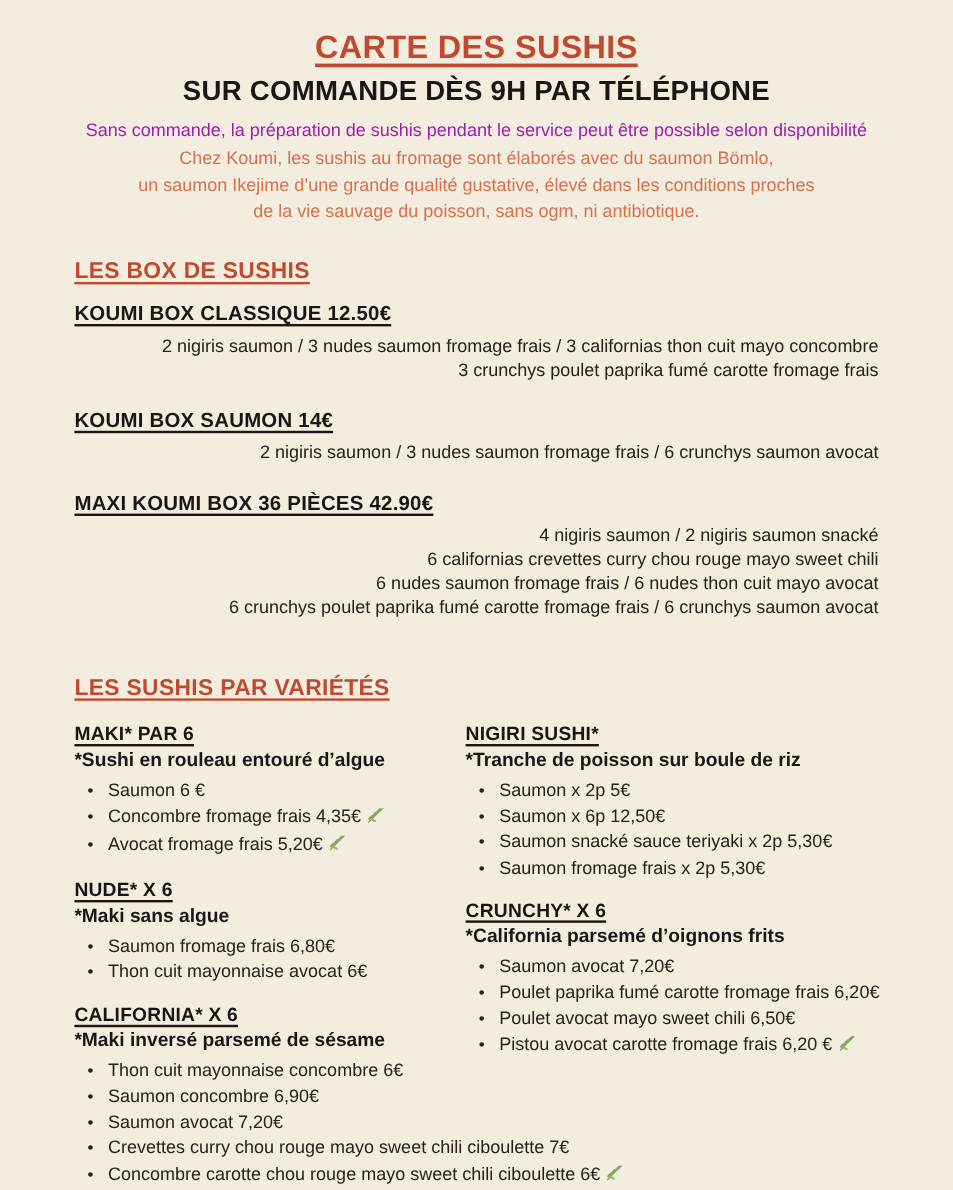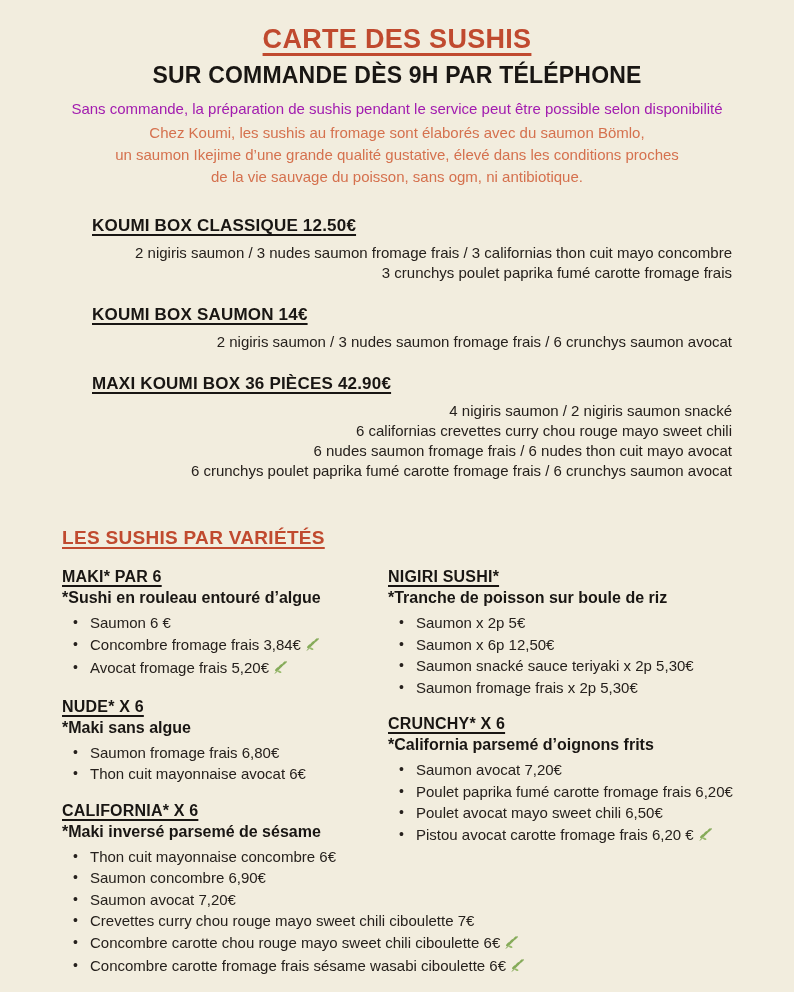--- a/index.html
+++ b/index.html
@@ -30,21 +30,21 @@
 
   
   .section-heading {
     margin: 0; font-size: 19px; font-weight: bold; color: #c04a2f;
     letter-spacing: 0.3px;
     text-decoration: underline; text-decoration-thickness: 2px; text-underline-offset: 3px;
   }
   .boxes .section-heading { margin-bottom: 4px; }
 
   
-  .box-group { margin-top: 14px; margin-left: 30px; }
+  .box-group { margin-top: 14px; }
   .box-name {
     margin: 0 0 7px 0; font-size: 17px; font-weight: bold; color: #191613;
     letter-spacing: 0.2px;
     text-decoration: underline; text-decoration-thickness: 1.8px; text-underline-offset: 3px;
   }
   .box-lines p { margin: 0; font-size: 15px; line-height: 20px; text-align: right; }
   .box-group + .box-group { margin-top: 22px; }
 
   
   .varieties { margin-top: 46px; }
@@ -84,20 +84,21 @@
 
         <p>Chez Koumi, les sushis au fromage sont élaborés avec du saumon Bömlo,</p>
 
         <p>un saumon Ikejime d’une grande qualité gustative, élevé dans les conditions proches</p>
 
         <p>de la vie sauvage du poisson, sans ogm, ni antibiotique.</p>
       </div>
   </header>
 
   <section class="boxes">
+    <h3 class="section-heading">LES BOX DE SUSHIS</h3>
     <div>
 
         <div class="box-group">
           <h4 class="box-name">KOUMI BOX CLASSIQUE 12.50€</h4>
           <div class="box-lines">
 
               <p>2 nigiris saumon / 3 nudes saumon fromage frais / 3 californias thon cuit mayo concombre</p>
 
               <p>3 crunchys poulet paprika fumé carotte fromage frais</p>
             </div>
@@ -133,21 +134,21 @@
 
       <div class="col-left">
 
           <div class="variety-group">
             <h4 class="variety-name">MAKI* PAR 6</h4>
             <p class="variety-desc">*Sushi en rouleau entouré d’algue</p>
             <ul class="variety-items">
 
                 <li><span>Saumon 6 €</span></li>
 
-                <li><span>Concombre fromage frais 3,84€</span><span class="leaf"><svg width="16" height="15" viewBox="0 0 16 15" aria-hidden="true">
+                <li><span>Concombre fromage frais 4,35€</span><span class="leaf"><svg width="16" height="15" viewBox="0 0 16 15" aria-hidden="true">
                     <path d="M2 13.5 C5.5 9.5 9.5 5.5 14 1.5" stroke="#7ba04f" stroke-width="1" fill="none"></path>
                     <ellipse cx="4.2" cy="9.2" rx="2.7" ry="1.15" transform="rotate(-42 4.2 9.2)" fill="#85ab58"></ellipse>
                     <ellipse cx="7.6" cy="6.1" rx="2.7" ry="1.15" transform="rotate(-42 7.6 6.1)" fill="#85ab58"></ellipse>
                     <ellipse cx="11" cy="3.2" rx="2.5" ry="1.05" transform="rotate(-42 11 3.2)" fill="#85ab58"></ellipse>
                     <ellipse cx="6.3" cy="11.6" rx="2.4" ry="1" transform="rotate(25 6.3 11.6)" fill="#97ba6a"></ellipse>
                   </svg></span></li>
 
                 <li><span>Avocat fromage frais 5,20€</span><span class="leaf"><svg width="16" height="15" viewBox="0 0 16 15" aria-hidden="true">
                     <path d="M2 13.5 C5.5 9.5 9.5 5.5 14 1.5" stroke="#7ba04f" stroke-width="1" fill="none"></path>
                     <ellipse cx="4.2" cy="9.2" rx="2.7" ry="1.15" transform="rotate(-42 4.2 9.2)" fill="#85ab58"></ellipse>

